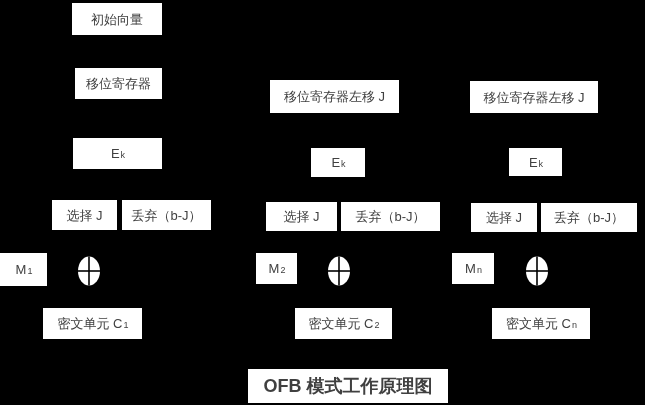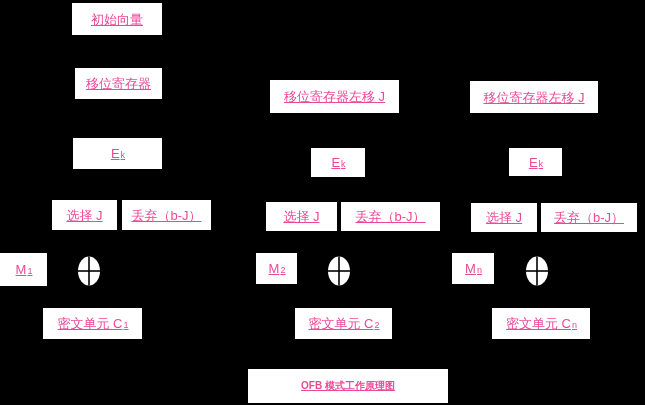--- a/index.html
+++ b/index.html
@@ -6,39 +6,38 @@
   #canvas{
     position:relative;
     width:645px;height:405px;
     background:#000;
     overflow:hidden;
     font-family:"Liberation Sans","DejaVu Sans",sans-serif;
   }
   .box{
     position:absolute;
     background:#fff;
-    color:#ec4899;
+    color:#404040;
     display:flex;
     align-items:center;
     justify-content:center;
     font-size:13px;
     line-height:1;
     white-space:nowrap;
-    text-decoration:underline;
   }
   .box sub{
     font-size:9px;
     line-height:1;
     position:relative;
     top:2px;
     left:1px;
   }
   .title-box{
     font-weight:bold;
-    font-size:10px;
+    font-size:18px;
   }
   .xor{
     position:absolute;
     width:26px;height:34px;
   }
 </style>
 </head>
 <body>
 
 <div id="canvas">

